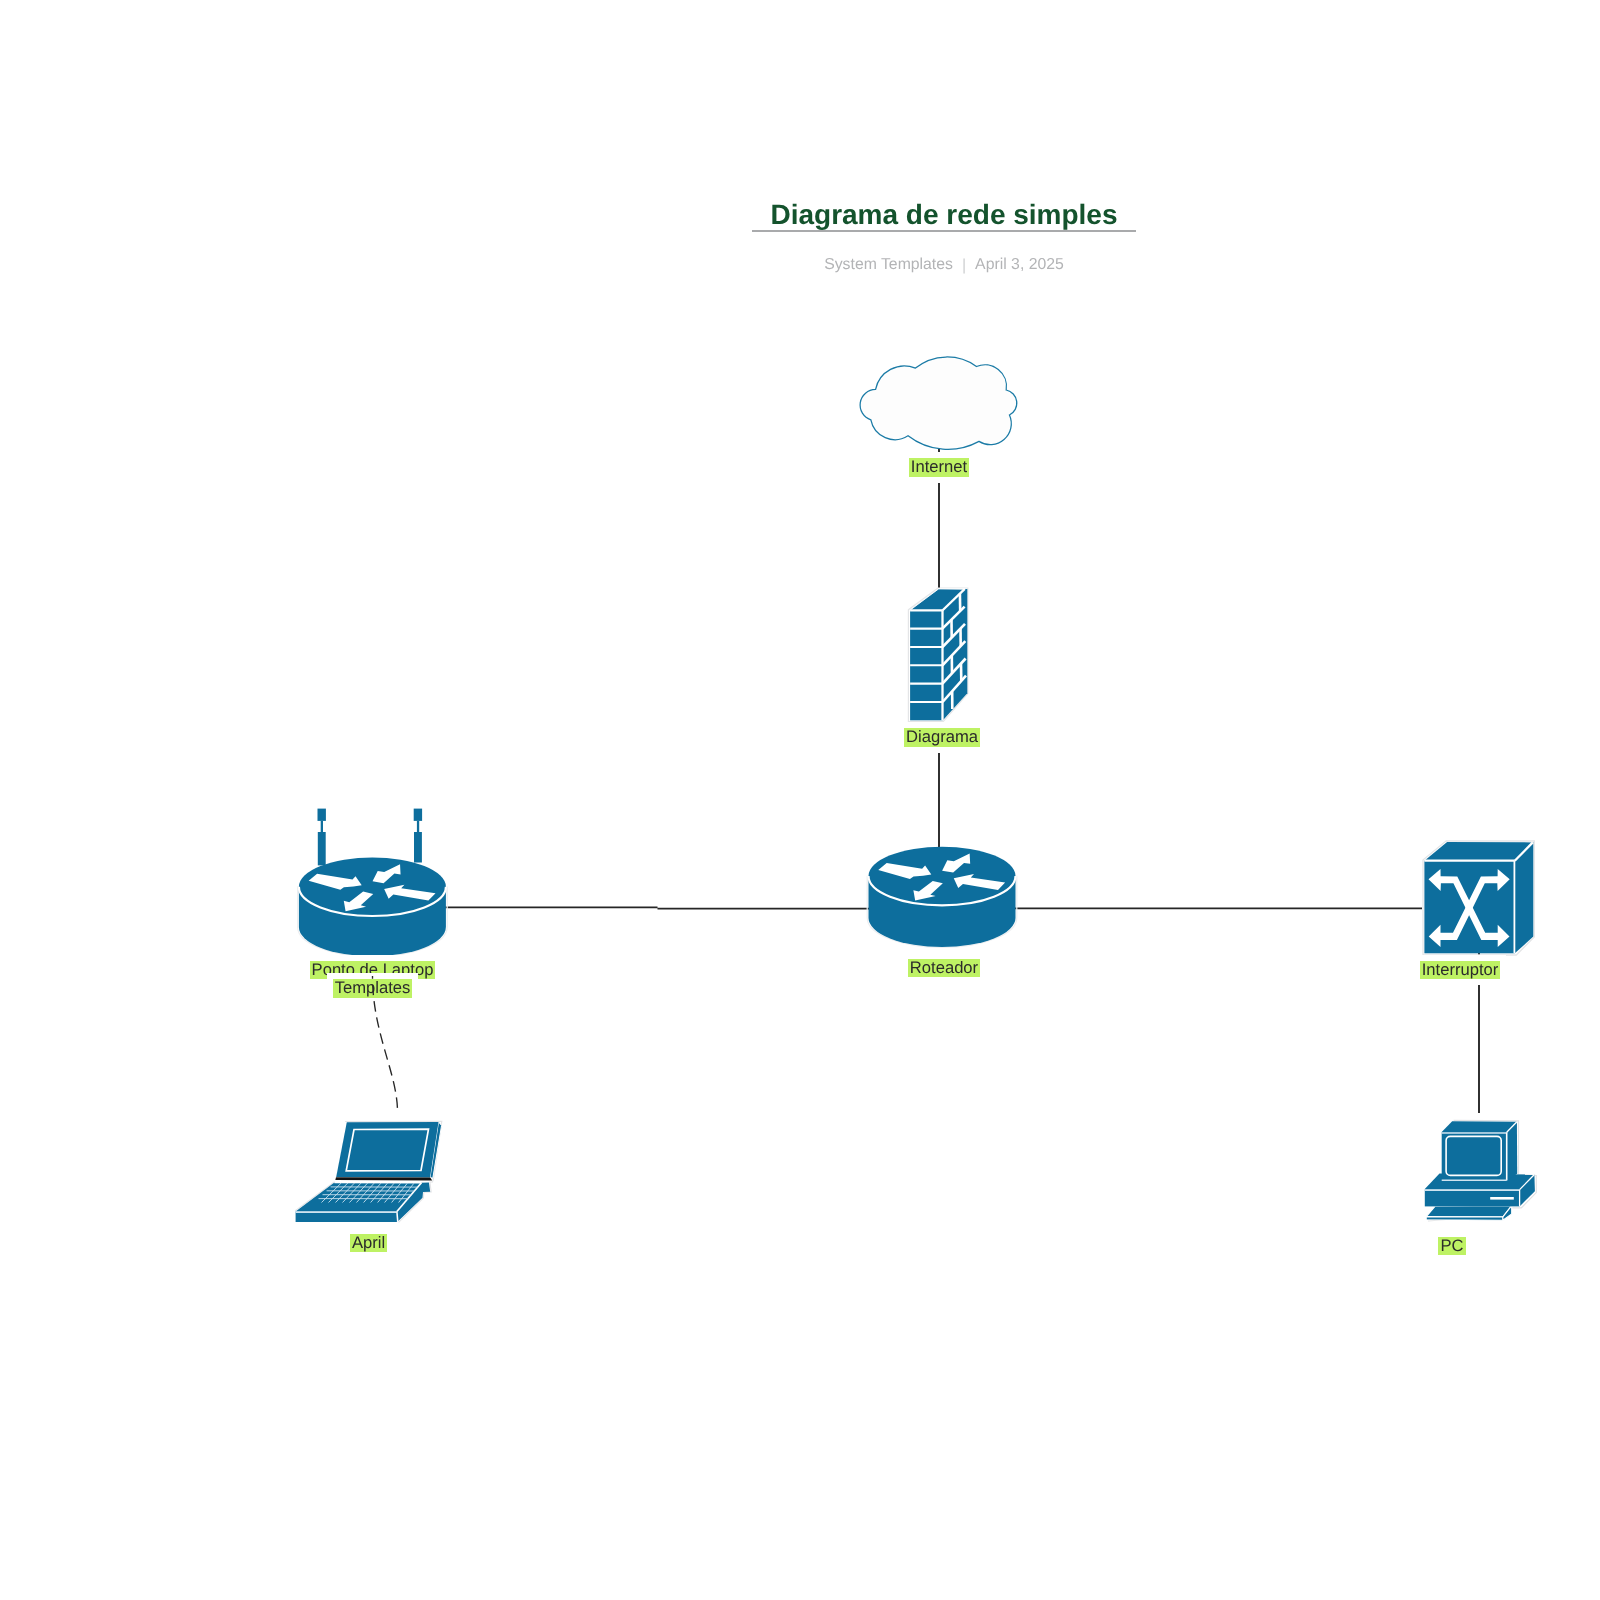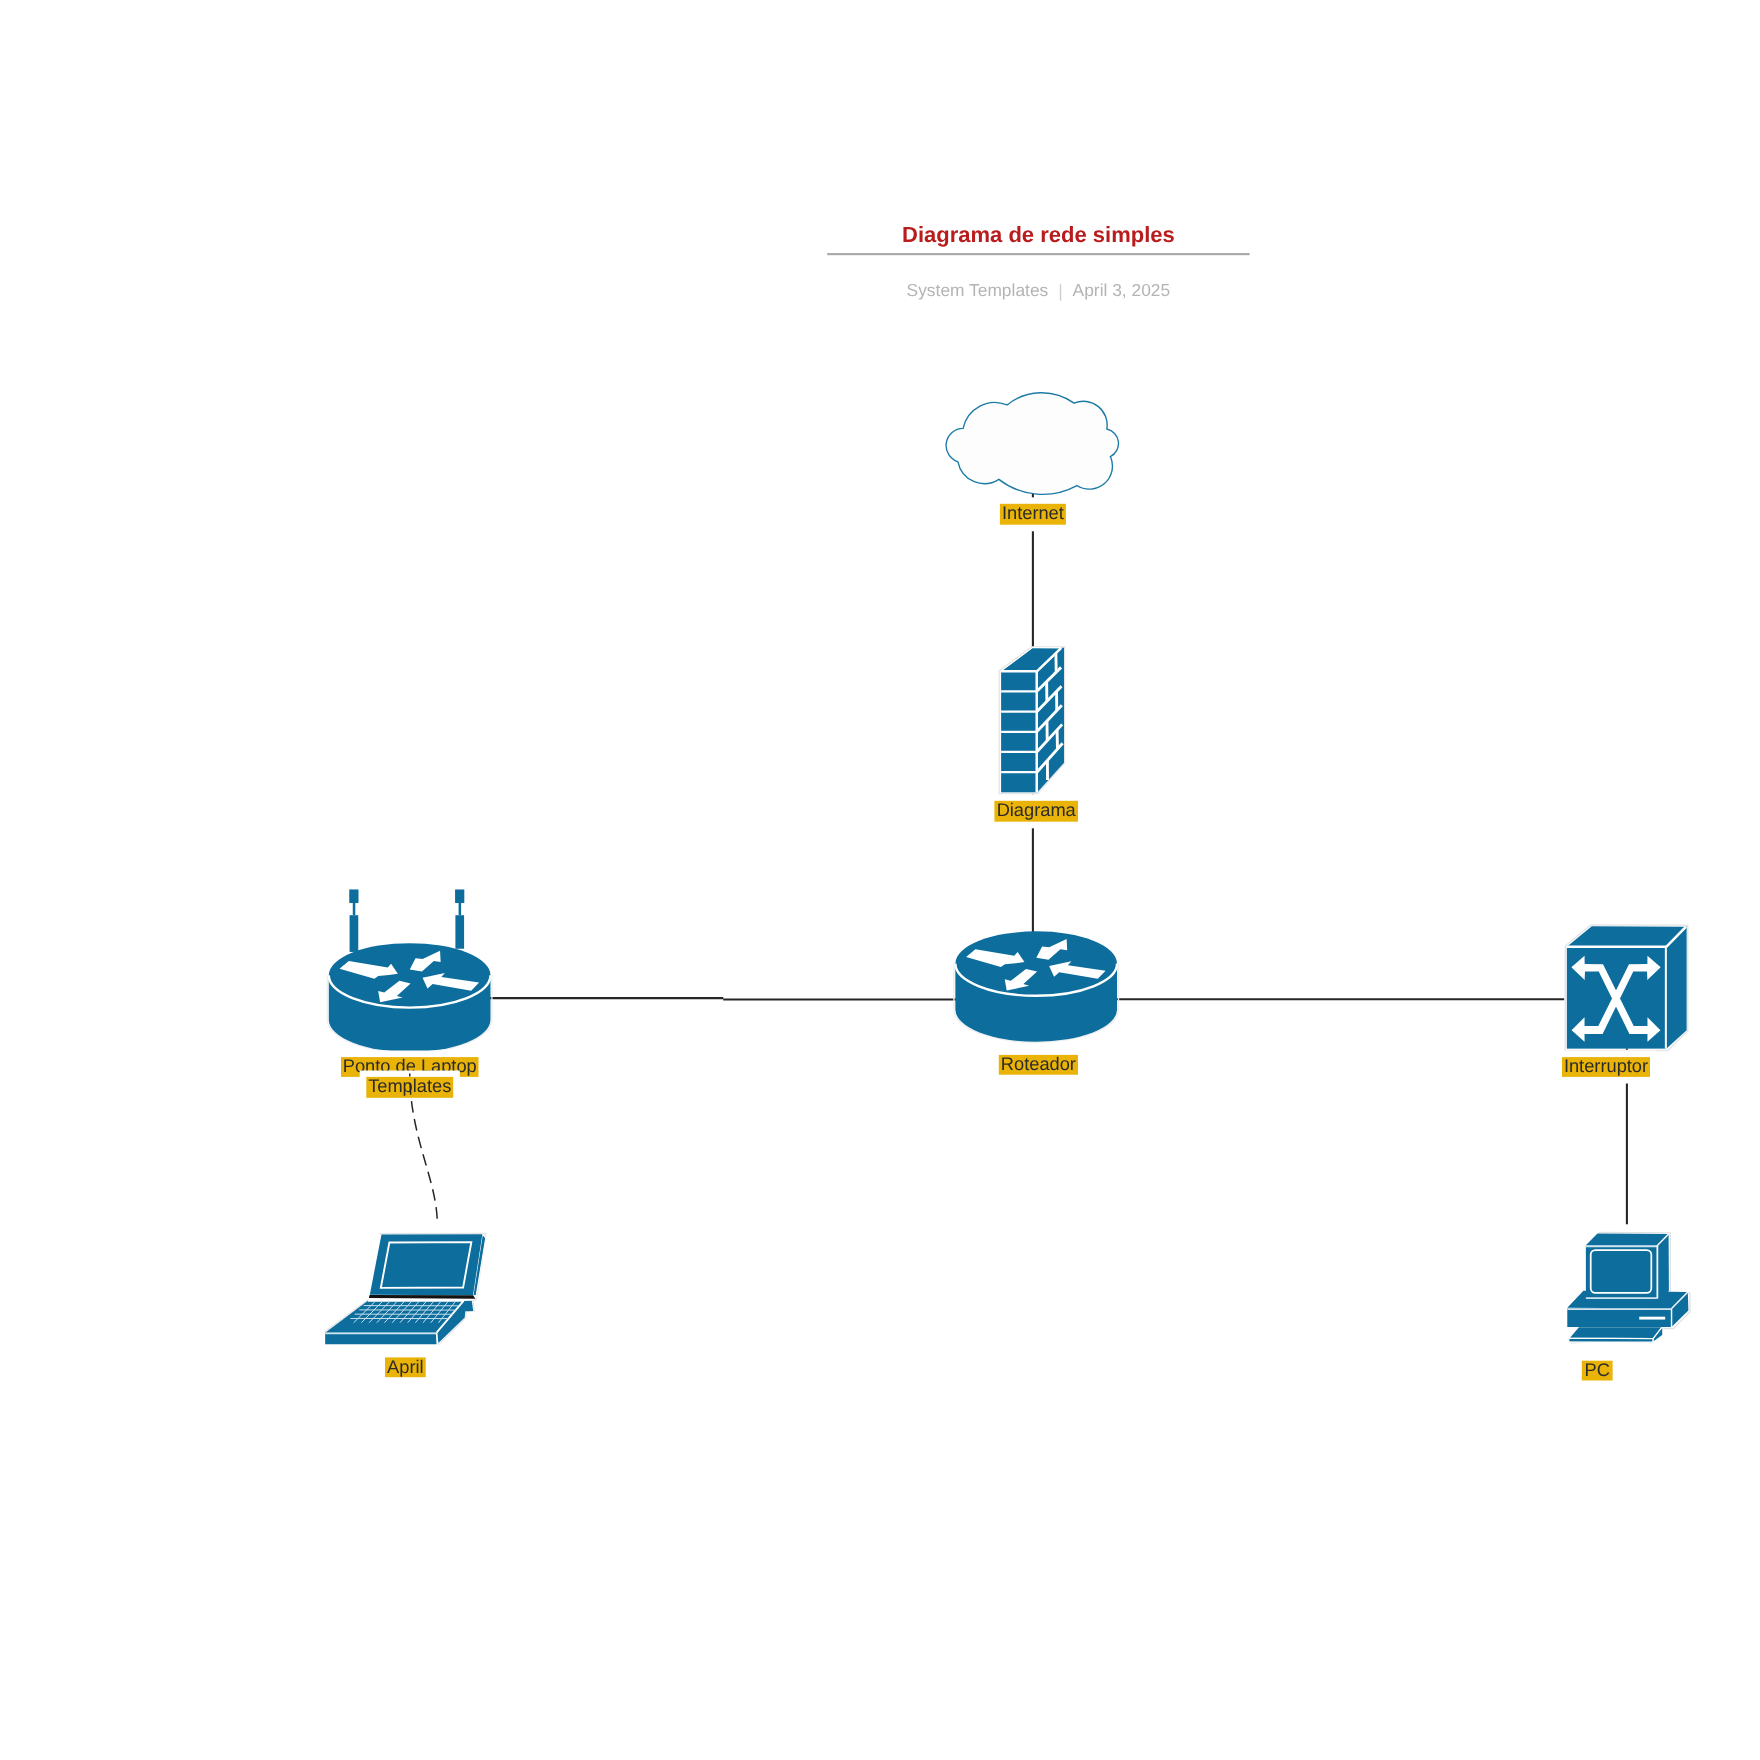--- a/index.html
+++ b/index.html
@@ -1,24 +1,24 @@
 <!DOCTYPE html>
 <html><head>
 <meta charset="utf-8">
 <style>
   html,body{margin:0;padding:0;}
   body{width:1600px;height:1600px;background:#ffffff;font-family:"Liberation Sans",sans-serif;overflow:hidden;-webkit-font-smoothing:antialiased;text-rendering:geometricPrecision;}
   #canvas{position:relative;width:1600px;height:1600px;}
   .title-block{position:absolute;left:752px;top:199px;width:384px;text-align:center;}
-  .doc-title{font-size:20px;font-weight:bold;color:#b91c1c;line-height:31px;}
+  .doc-title{font-size:28px;font-weight:bold;color:#14532d;line-height:31px;}
   .title-rule{height:2px;background:#a9aaac;}
   .doc-sub{margin-top:24px;font-size:15.8px;color:#b3b4b6;white-space:nowrap;}
   .doc-sub .sep{display:inline-block;margin:0 9px;color:#cfd0d2;font-size:16px;vertical-align:-1px;}
   .node-label{position:absolute;text-align:center;font-size:16.6px;color:#2b2b2b;line-height:18.5px;}
-  .node-label > span{background:#eab308;display:inline-block;padding:0 2px;transform:translateZ(0);box-shadow:0 0 0 6px #ffffff;}
+  .node-label > span{background:#bef264;display:inline-block;padding:0 2px;transform:translateZ(0);box-shadow:0 0 0 6px #ffffff;}
   #wires,#shapes,#wires-top{position:absolute;left:0;top:0;width:1600px;height:1600px;pointer-events:none;}
 </style>
 </head>
 <body>
 
 <div id="canvas">
 
   <div class="title-block">
     <div class="doc-title">Diagrama de rede simples</div>
     <div class="title-rule"></div>

